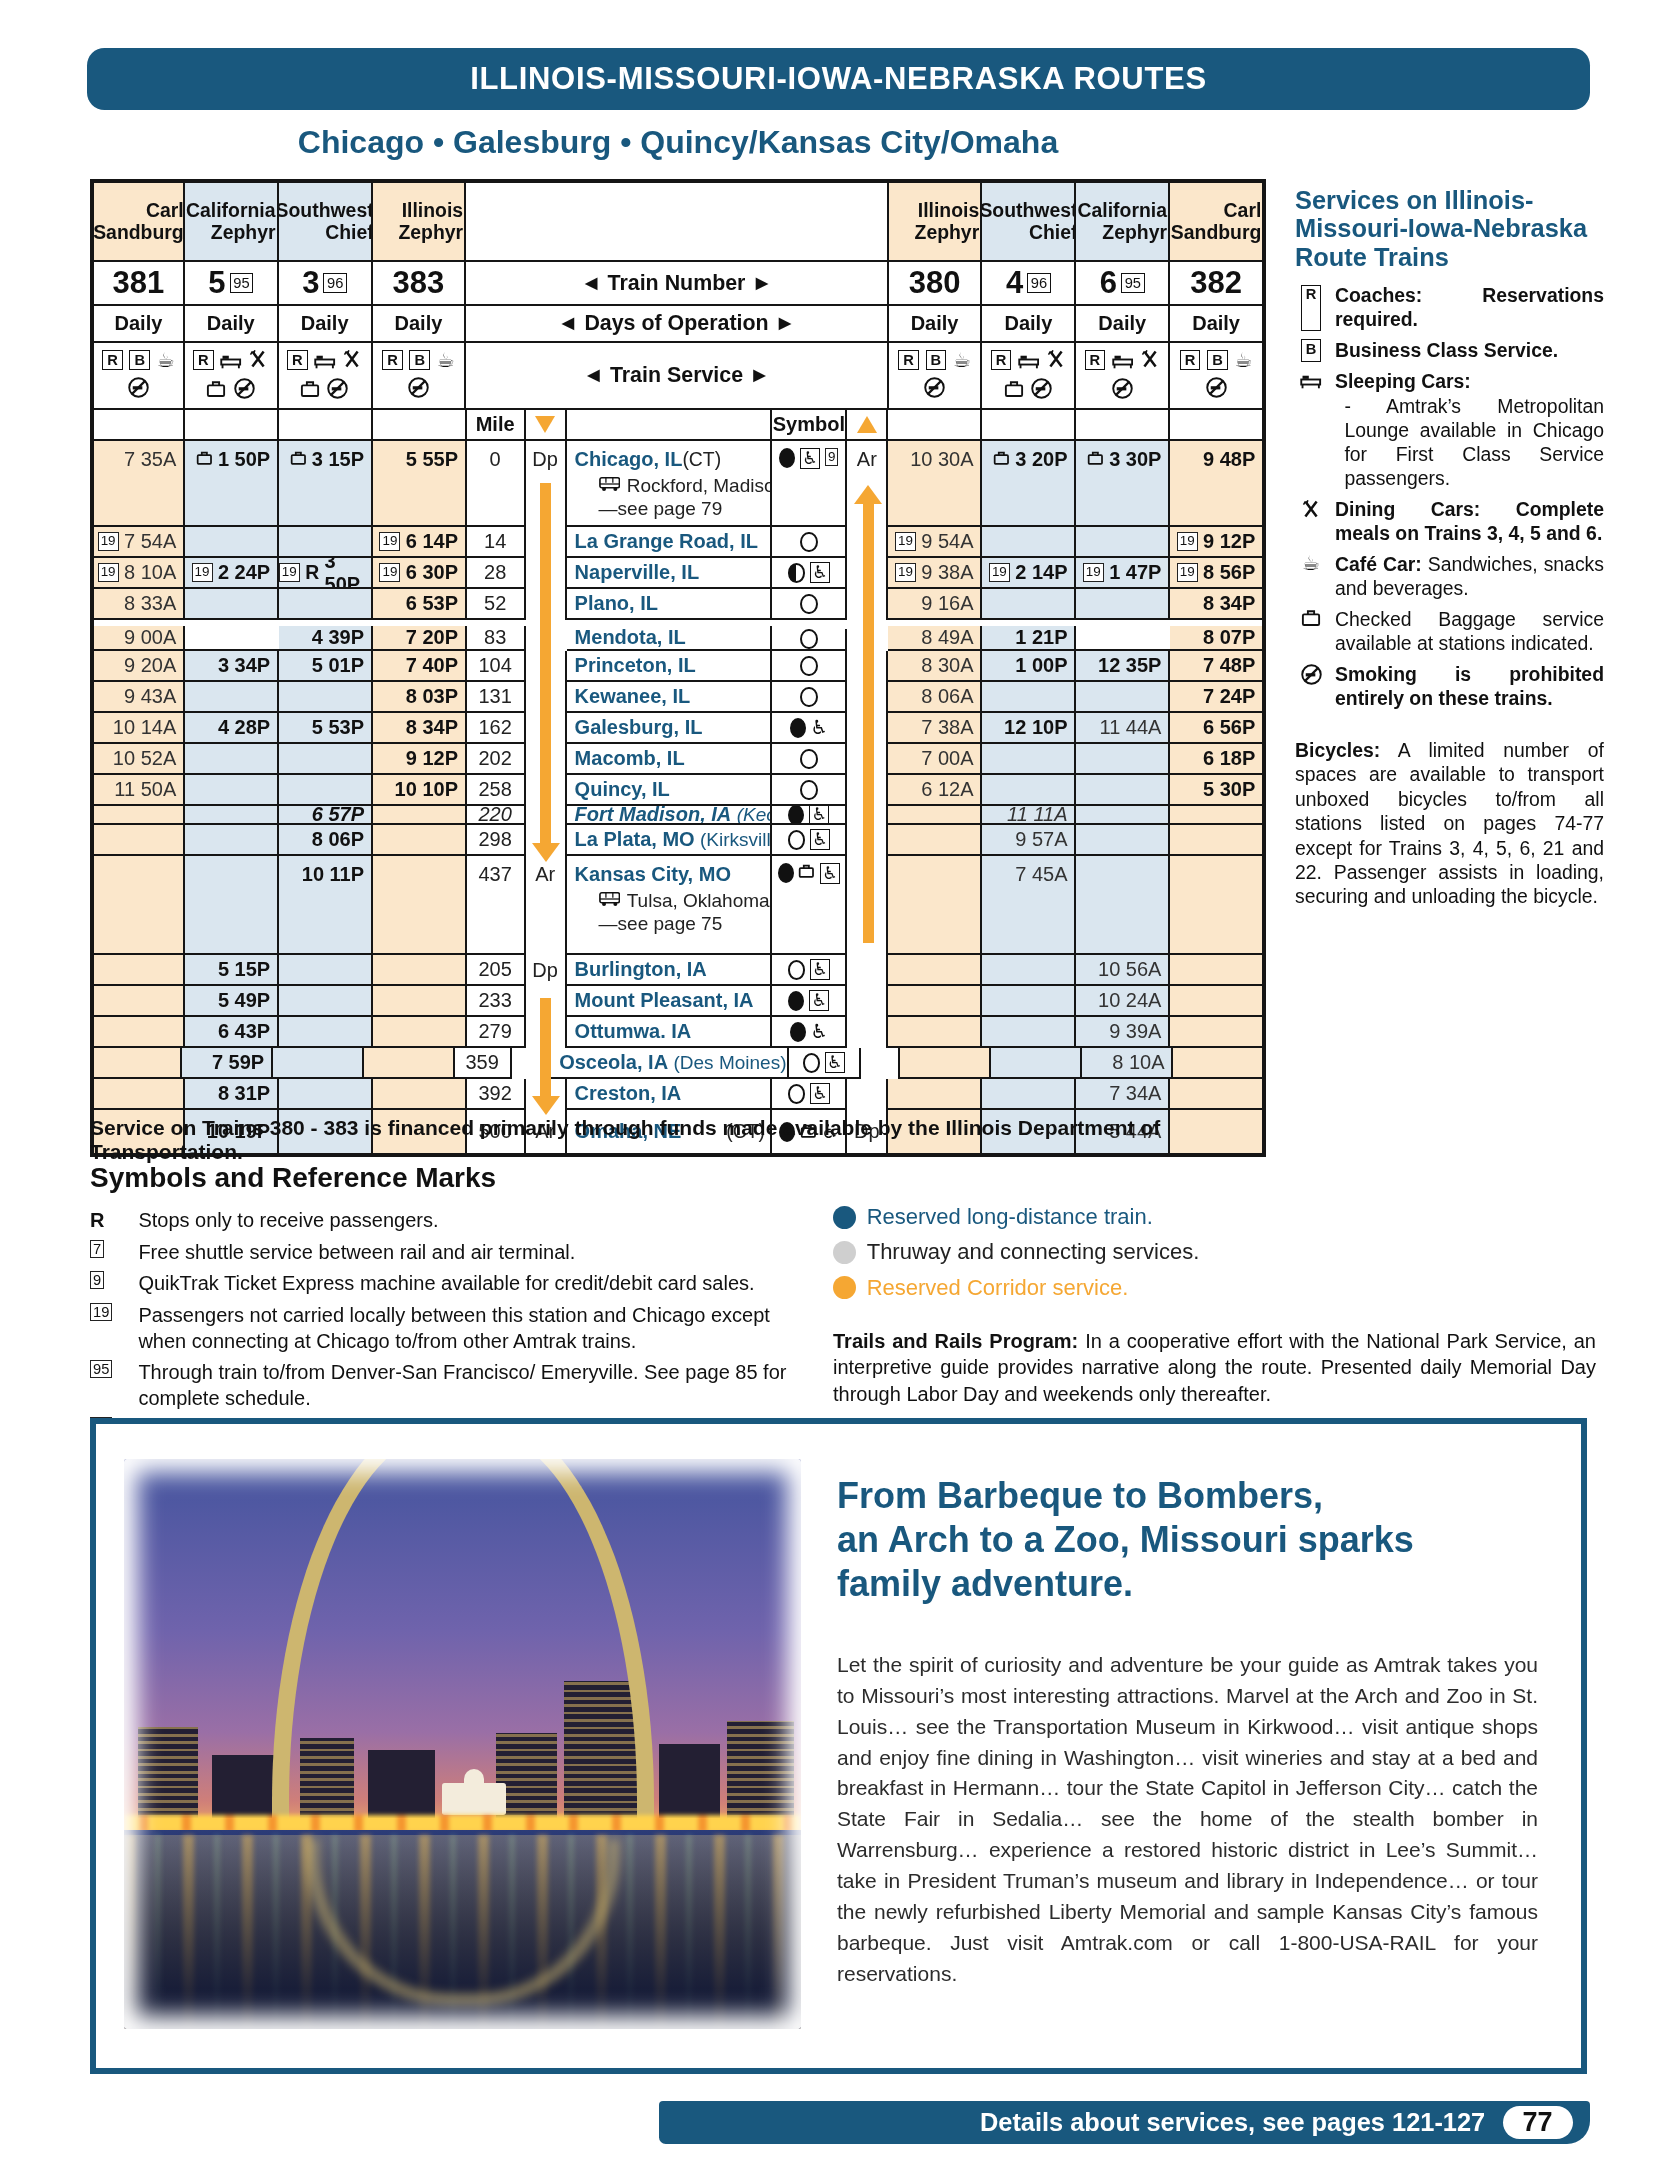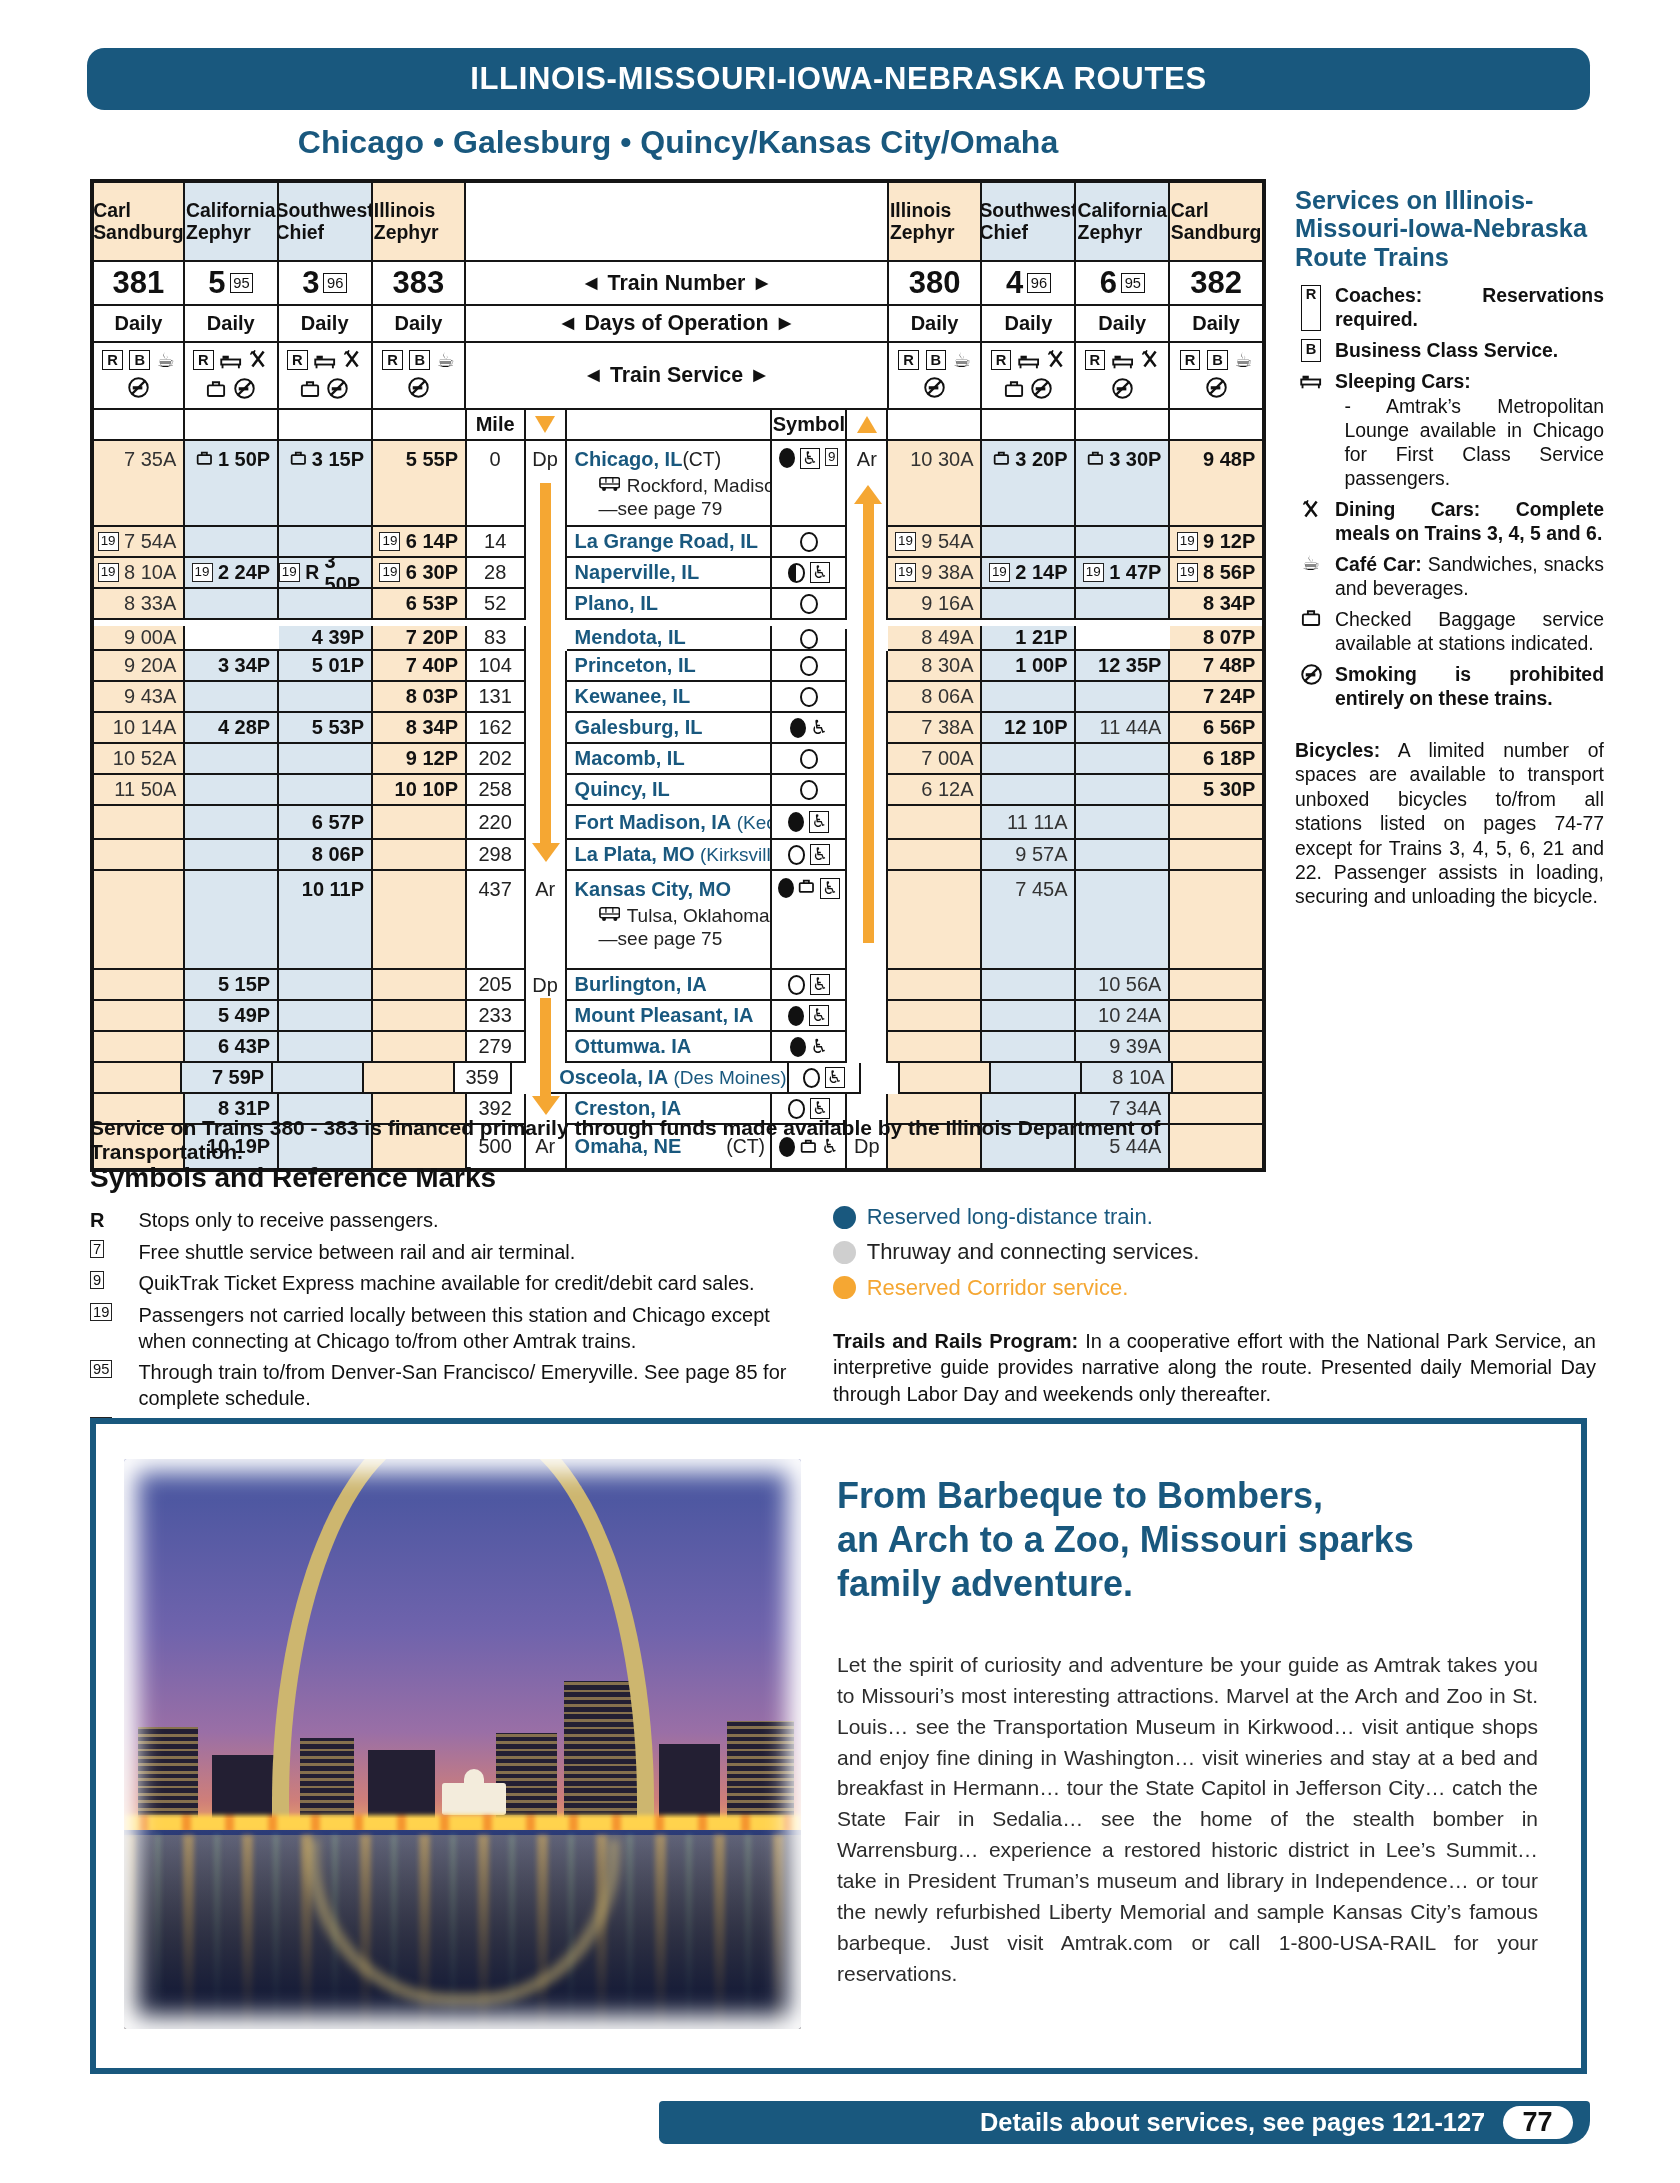--- a/index.html
+++ b/index.html
@@ -18,21 +18,21 @@
              background:#fff;position:absolute;}
   .trow{display:flex;align-items:stretch;}
   .tcell{border-right:2.7px solid #151515;border-bottom:2.7px solid #151515;box-sizing:border-box;
          display:flex;align-items:center;justify-content:center;overflow:hidden;position:relative;background:#fff;}
   .tcell.lastcol{border-right:none;}
   .trow.lastrow .tcell{border-bottom:none;}
   .nb{border-bottom:none !important;}
   .bg-cream{background:#FBE7CB;}
   .bg-blue{background:#DAE6EF;}
 
-  .tn-name{font-size:19.4px;font-weight:bold;text-align:left;line-height:1.12;padding:2.7px 1.3px;}
+  .tn-name{font-size:19.4px;font-weight:bold;text-align:right;line-height:1.12;padding:2.7px 1.3px;}
   .tn-number{font-size:31px;font-weight:bold;}
   .numbox{border:1.3px solid #111;font-size:14.7px;font-weight:normal;padding:0 2.7px;line-height:1.25;margin-left:4px;}
   .tn-days{font-size:20px;font-weight:bold;}
   .center-label{font-size:21.4px;font-weight:bold;}
   .svc-wrap{display:flex;flex-wrap:wrap;gap:5.4px 6.7px;align-items:center;justify-content:center;padding:5.4px 4px;}
   .svcbox{border:1.3px solid #111;font-size:14.7px;font-weight:bold;padding:0.7px 4px;line-height:1.15;}
   .cup{font-family:"DejaVu Sans",sans-serif;font-size:20px;line-height:1;}
   .wc{font-family:"DejaVu Sans",sans-serif;font-size:19.4px;line-height:1;}
   .wc-box{font-family:"DejaVu Sans",sans-serif;font-size:17.4px;line-height:1.1;border:1.3px solid #111;padding:0 1.3px;}
 
@@ -782,21 +782,21 @@
       <div class="tcell dir-cell nb" style="width: 41px;"></div>
       <div class="tcell time-cell bg-cream" style="width: 94px;">
         <span class="time-am">6 12A</span>
       </div>
       <div class="tcell time-cell bg-blue" style="width: 94px;"></div>
       <div class="tcell time-cell bg-blue" style="width: 94px;"></div>
       <div class="tcell time-cell bg-cream lastcol" style="width: 92px;">
         <span class="time-pm">5 30P</span>
       </div>
     </div>
-    <div class="trow " style="height: 34px;">
+    <div class="trow " style="height: 19px; font-style: italic;">
       <div class="tcell time-cell bg-cream" style="width: 91px;"></div>
       <div class="tcell time-cell bg-blue" style="width: 94px;"></div>
       <div class="tcell time-cell bg-blue" style="width: 94px;">
         <span class="time-pm">6 57P</span>
       </div>
       <div class="tcell time-cell bg-cream" style="width: 94px;"></div>
       <div class="tcell mile-cell" style="width: 59px;">
         <span>220</span>
       </div>
       <div class="tcell dir-cell nb" style="width: 41px;"></div>

